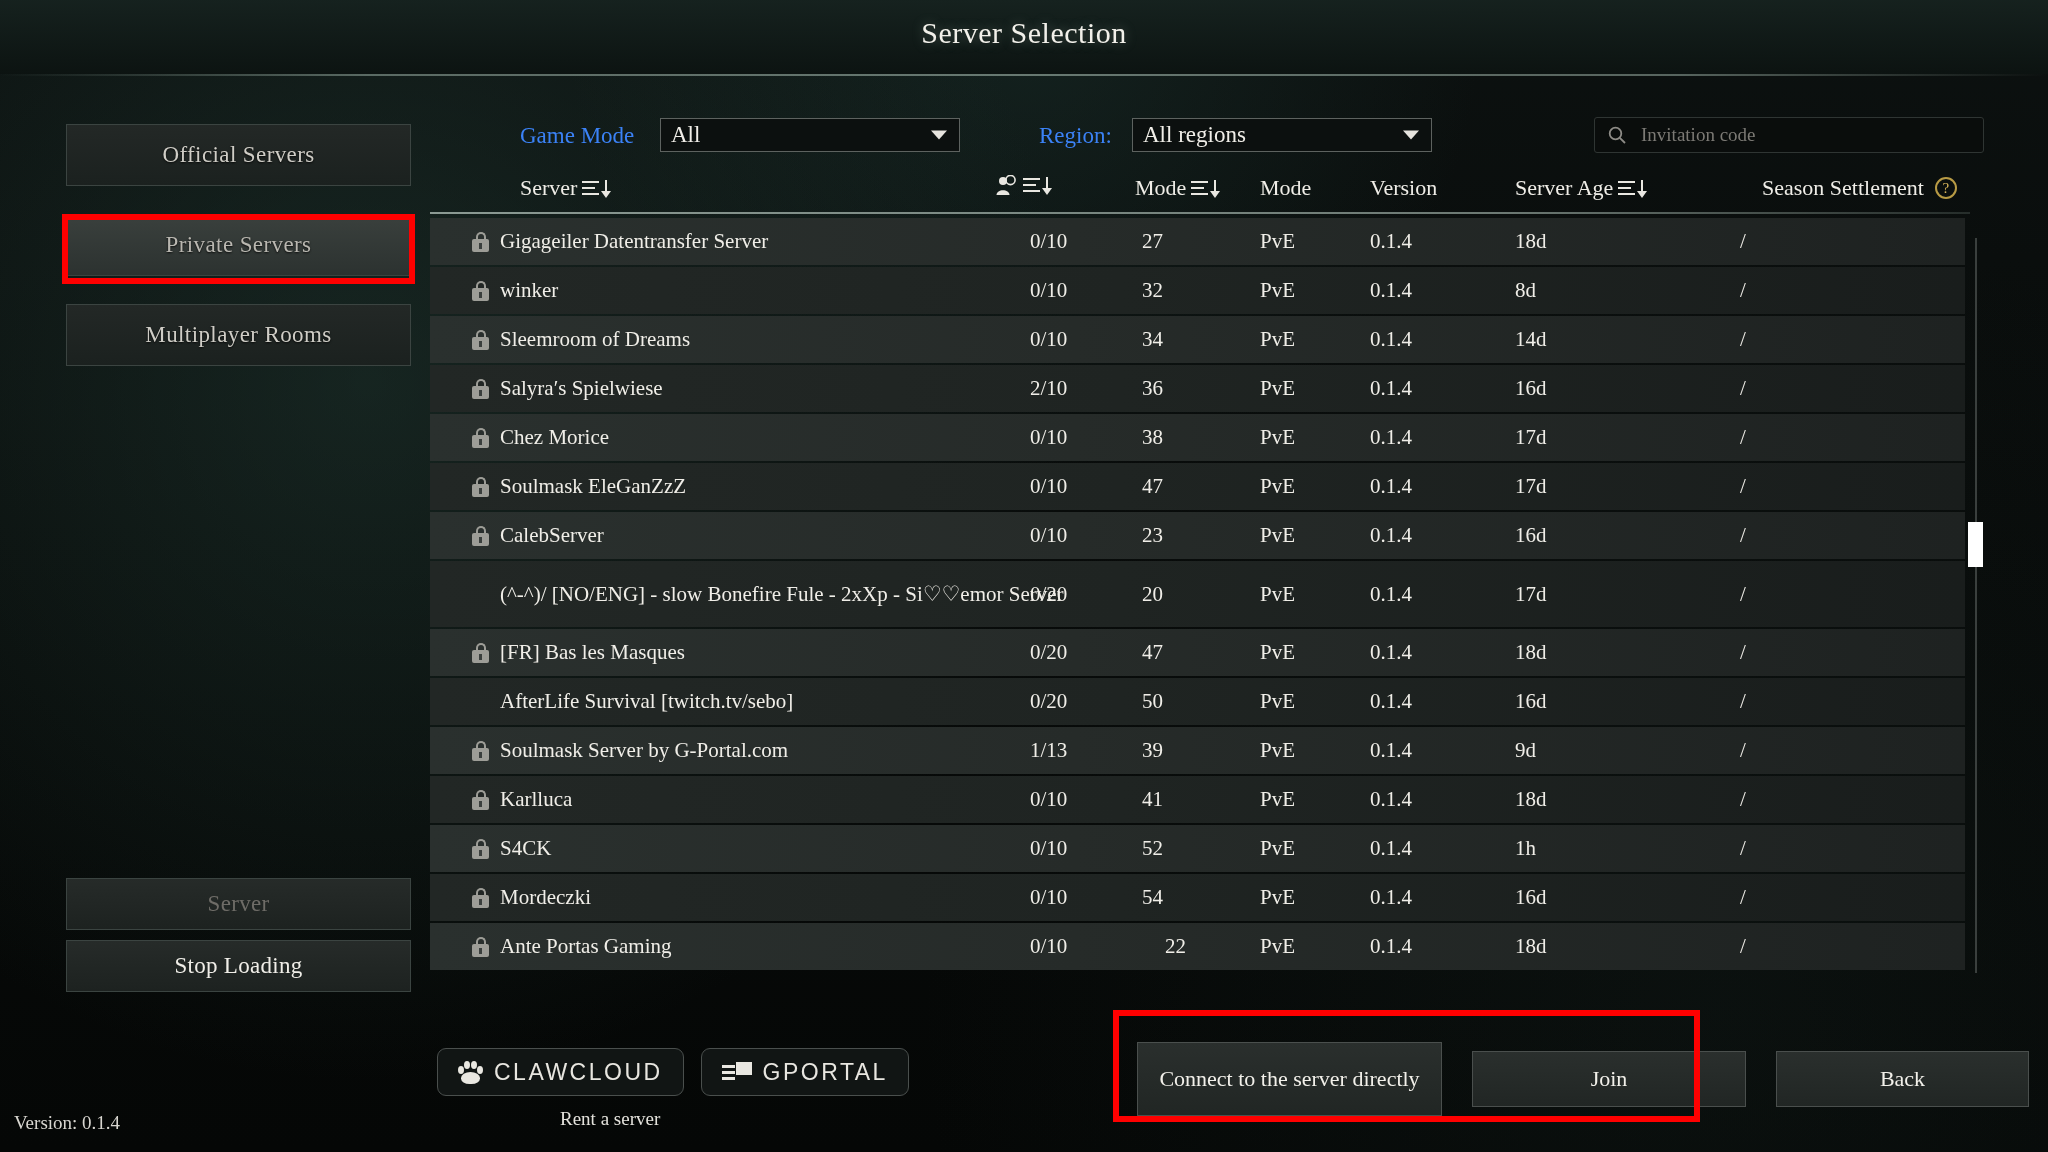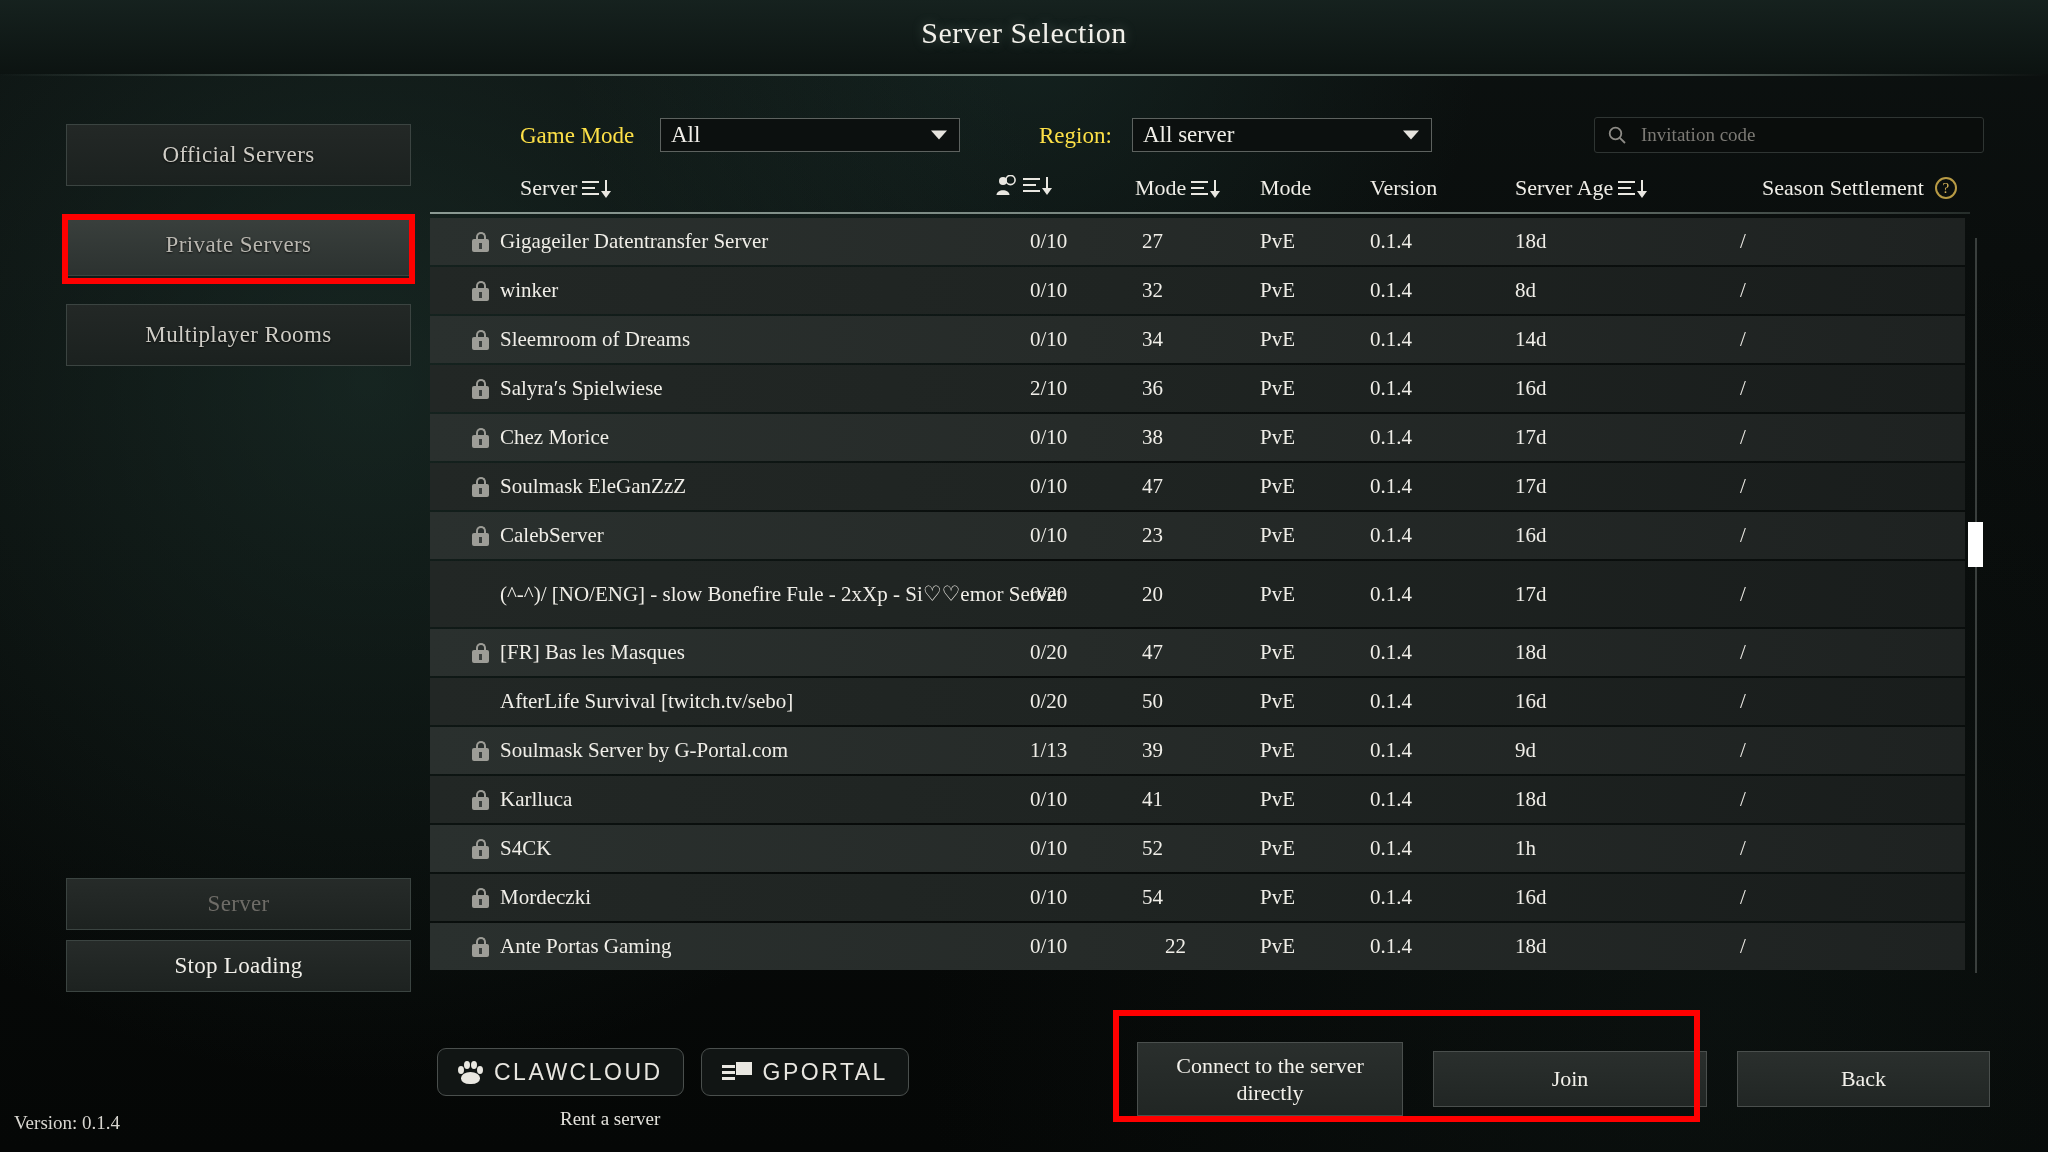--- a/index.html
+++ b/index.html
@@ -63,21 +63,21 @@
   .bl-btn.dim{ color:#6e6c67; }
   .bl-btn.bright{ color:#f0eee8; }
 
   .version-label{
     position:absolute; left:14px; top:1112px; font-size:19px; color:#d8d6d0;
   }
 
   
   .filters{ position:absolute; left:430px; top:118px; }
   .f-label{
-    position:absolute; font-size:23px; color:#fde047; white-space:nowrap;
+    position:absolute; font-size:23px; color:#3b82f6; white-space:nowrap;
   }
   .f-select{
     position:absolute; height:34px;
     border:1px solid #5d625f; background:#0c100f;
     display:flex; align-items:center; padding:0 10px;
     font-size:23px; color:#f0eee8;
   }
   .f-select .caret{
     position:absolute; right:12px; top:50%; transform:translateY(-50%);
     width:0;height:0;border-left:8px solid transparent;border-right:8px solid transparent;
@@ -175,21 +175,21 @@
   .gp .sp{ position:absolute; right:0; top:1px; width:16px; height:13px; background:#e9e7e1; }
   .rent{ position:absolute; left:560px; top:1108px; font-size:19px; color:#e4e2dc; }
 
   .action-btns{ position:absolute; top:1042px; left:1137px; display:flex; align-items:center; gap:30px; }
   .act{
     height:56px; border:1px solid #4a4f4d;
     background:linear-gradient(180deg,#2a2f2d 0%,#212624 100%);
     display:flex; align-items:center; justify-content:center; text-align:center;
     font-size:22px; color:#f2f0ea; line-height:1.25; padding:0 14px;
   }
-  #connect-direct{ width:266px; height:74px; }
+  #connect-direct{ width:305px; height:74px; }
   #join-btn{ width:274px; }
   #back-btn{ width:253px; }
 </style>
 </head>
 <body>
 
 <div class="bg-vignette"></div>
 
 <div class="title-bar"></div>
 <div class="page-title">Server Selection</div>
@@ -220,21 +220,21 @@
 <div class="version-label">Version: 0.1.4</div>
 
 <div class="filters">
   <div class="f-label" style="left:90px; top:5px;">Game Mode</div>
   <div class="f-select" style="left:230px; top:0; width:300px;">
     <span>All</span>
     <span class="caret"></span>
   </div>
   <div class="f-label" style="left:609px; top:5px;">Region:</div>
   <div class="f-select" style="left:702px; top:0; width:300px;">
-    <span>All server</span>
+    <span>All regions</span>
     <span class="caret"></span>
   </div>
 </div>
 
 <div class="search-box">
   <svg width="20" height="20" viewBox="0 0 20 20">
     <circle cx="8.5" cy="8.5" r="5.8" fill="none" stroke="#8e8c87" stroke-width="1.8"></circle>
     <line x1="12.8" y1="12.8" x2="18" y2="18" stroke="#8e8c87" stroke-width="1.8"></line>
   </svg>
   <span class="ph">Invitation code</span>

